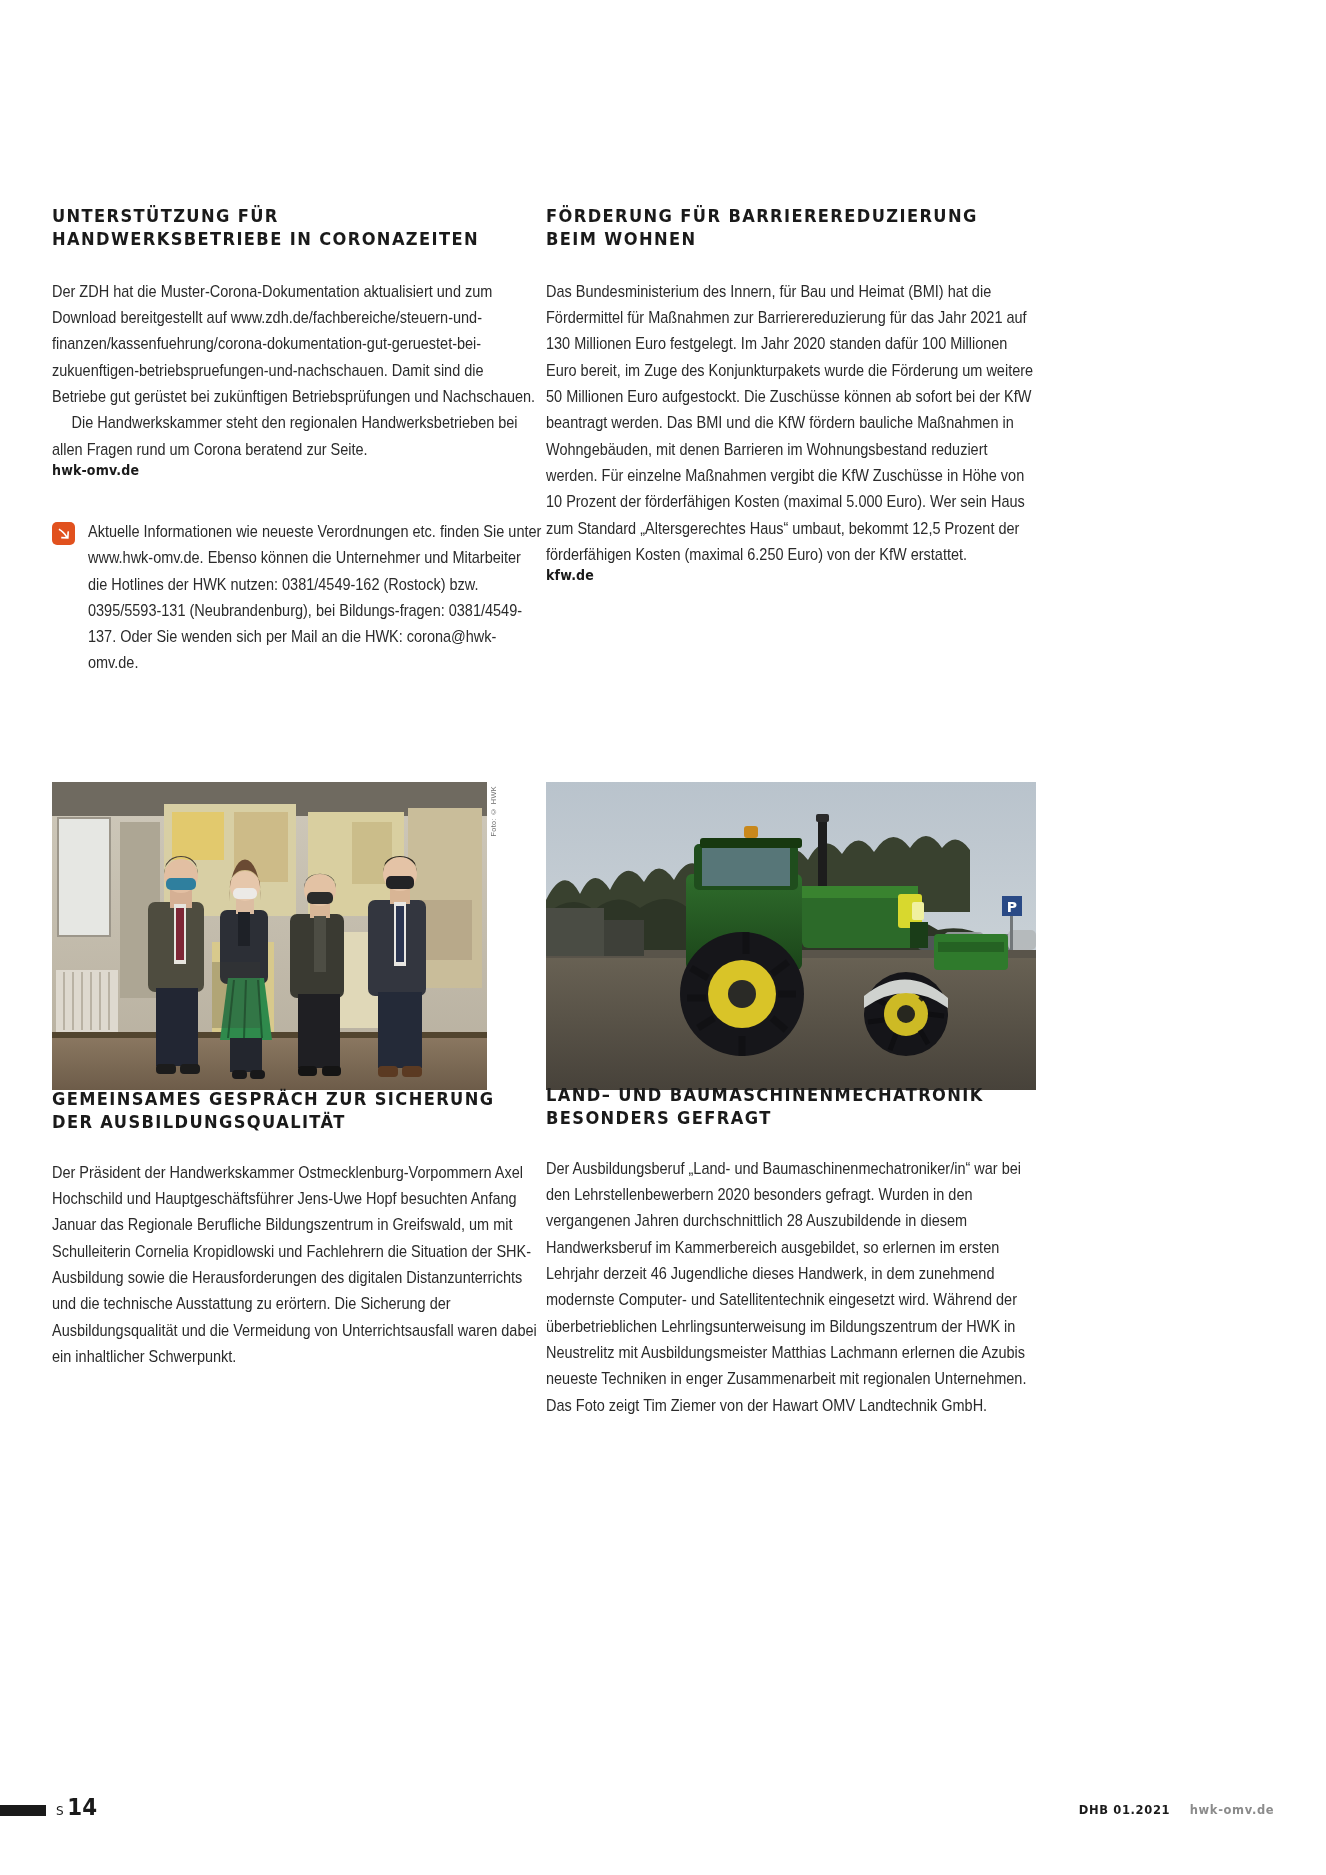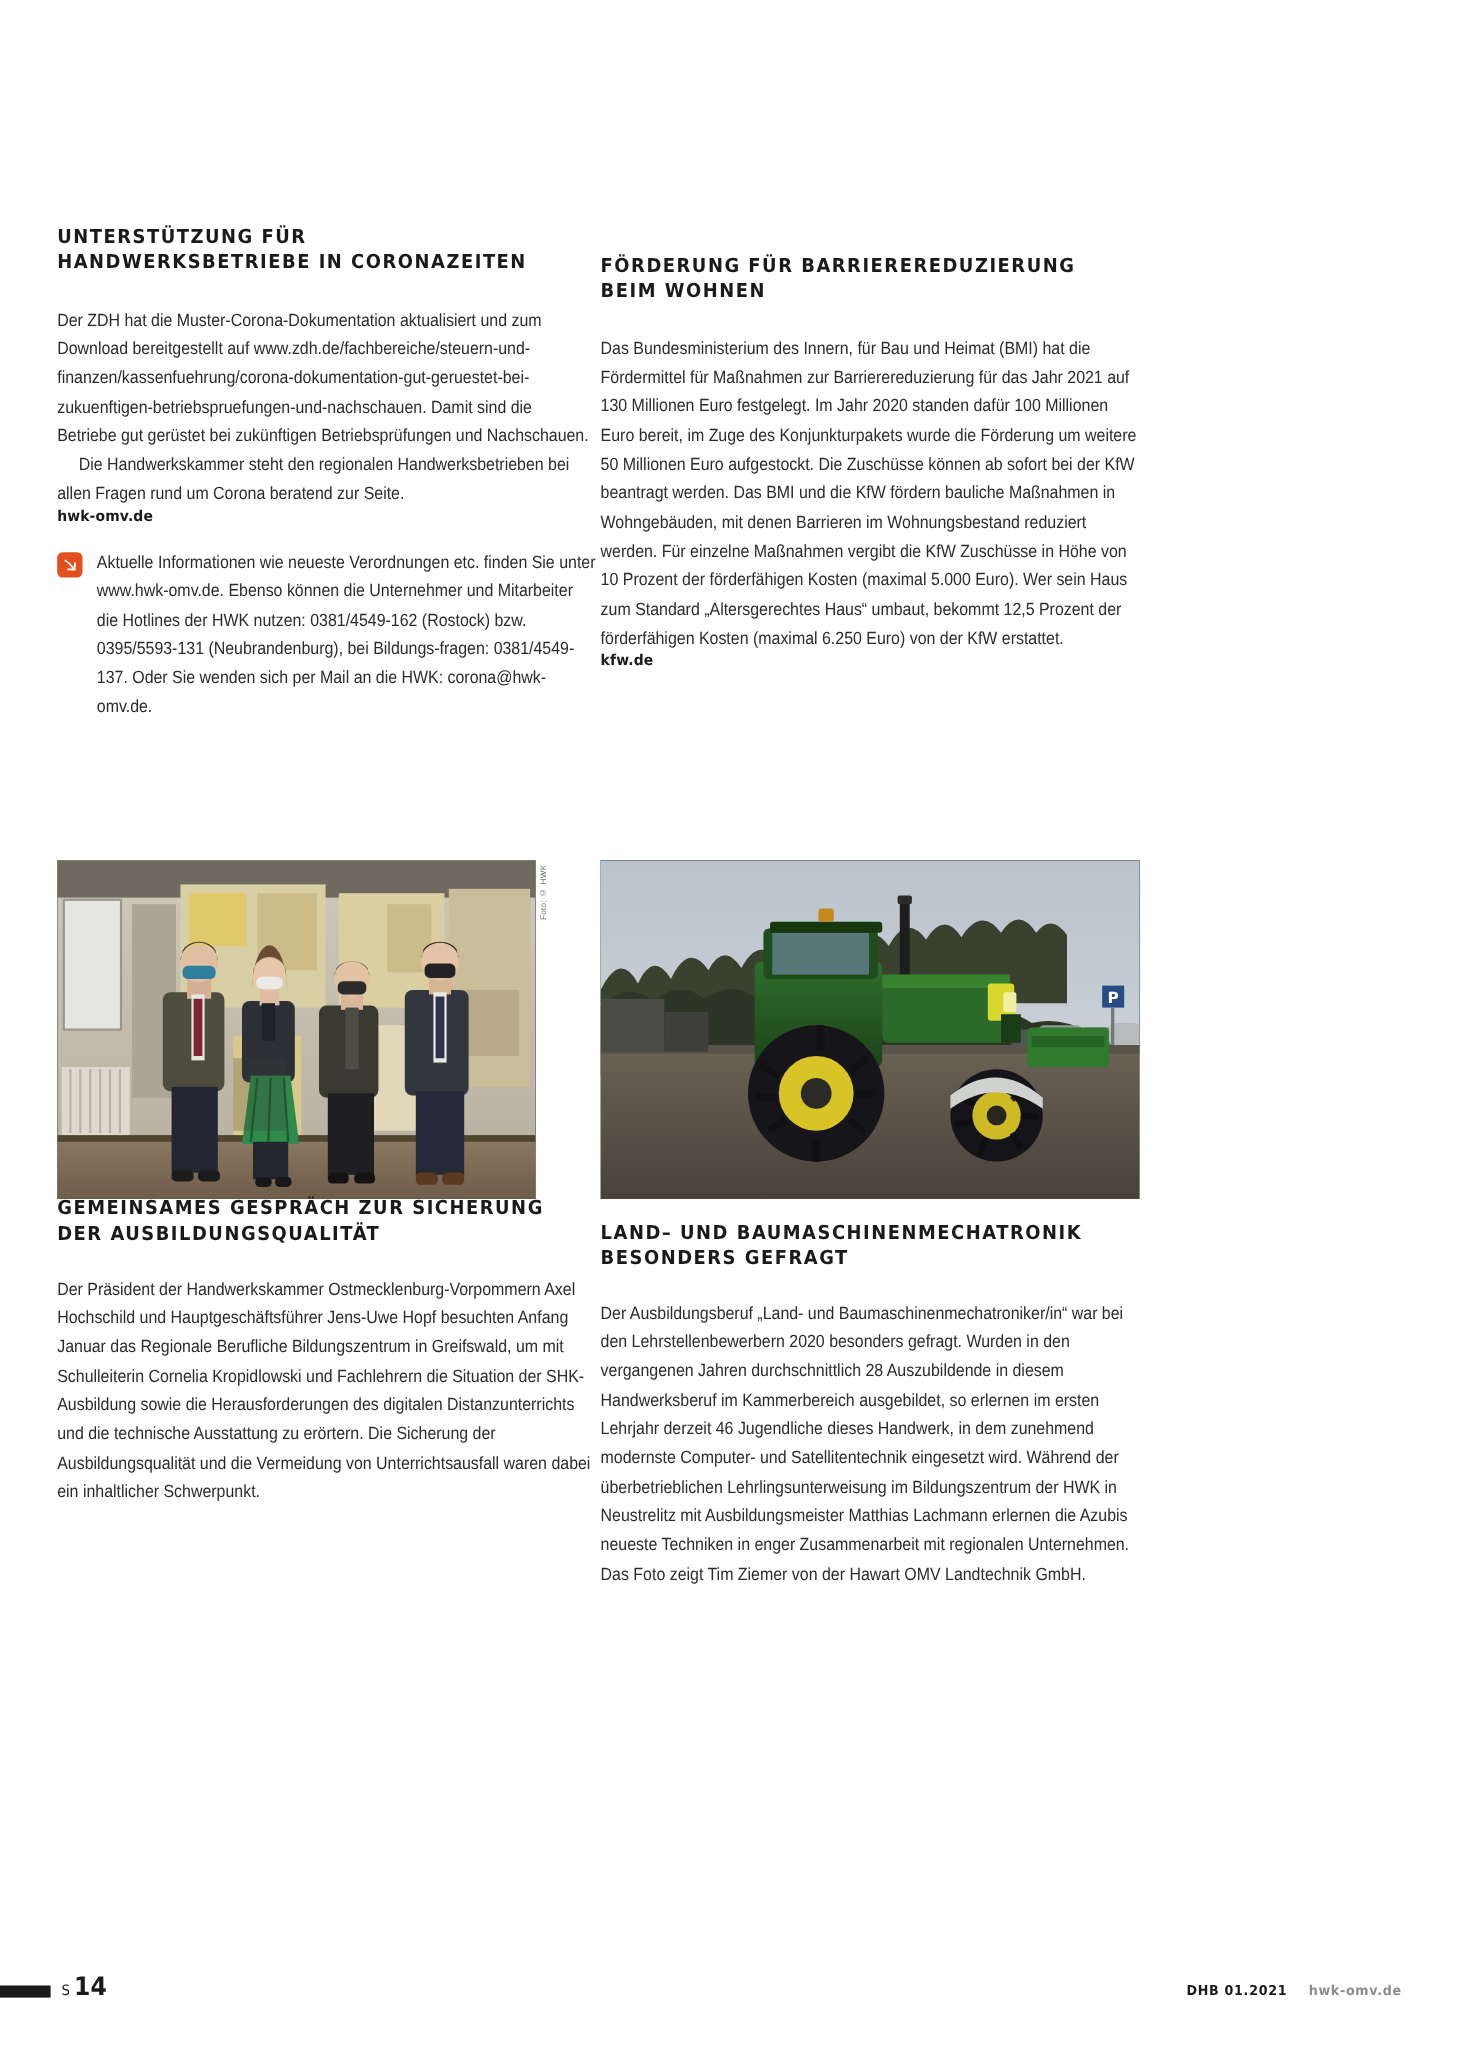--- a/index.html
+++ b/index.html
@@ -22,21 +22,21 @@
     background: #ffffff;
     border-radius: 17px;
   }
 
   
   .col {
     position: absolute;
     width: 490px;
   }
   .col-left  { left: 52px; }
-  .col-right { left: 546px; margin-top: 26px; }
+  .col-right { left: 546px; }
 
   .top-left  { top: 205px; }
   .top-right { top: 205px; }
 
   
   h2.section-title {
     margin: 0 0 26px 0;
     font-family: "DejaVu Sans", sans-serif;
     font-size: 17.5px;
     font-weight: 700;
@@ -72,21 +72,21 @@
     font-weight: 700;
     letter-spacing: 0.01em;
     color: #1a1a1a;
     transform: scaleX(0.93);
     transform-origin: left center;
   }
 
   
   .infobox {
     position: relative;
-    margin-top: 20px;
+    margin-top: 40px;
     padding-left: 36px;
   }
   .info-icon {
     position: absolute;
     left: 0;
     top: 4px;
     width: 23px;
     height: 23px;
     border-radius: 5px;
     background: #e1511e;

